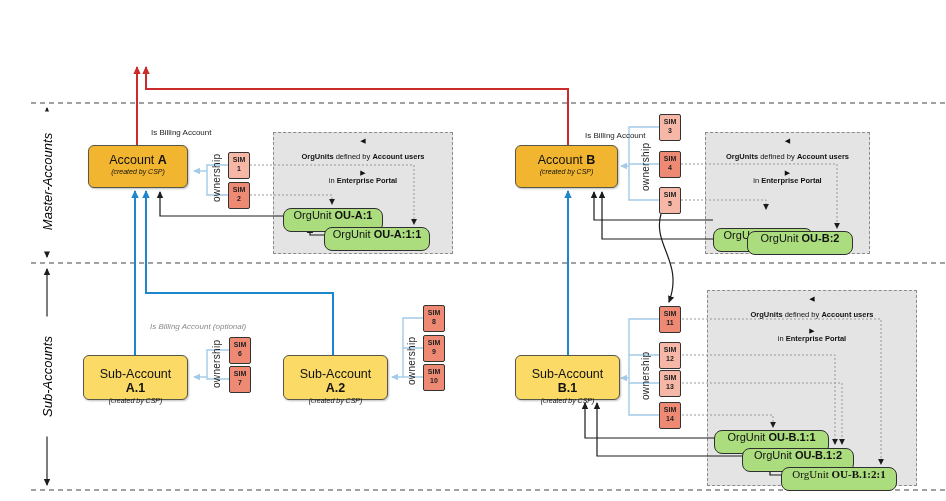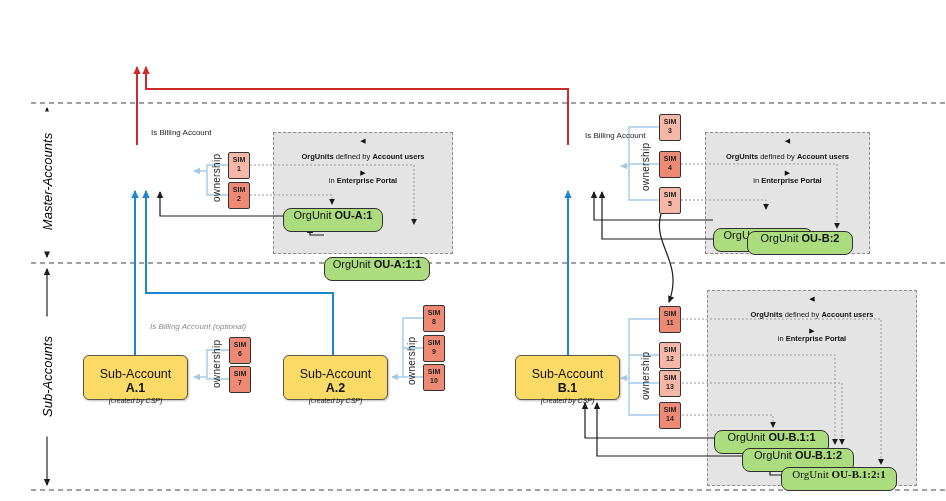--- a/index.html
+++ b/index.html
@@ -157,20 +157,28 @@
         <span class="hline"></span>
         <span class="htext"><b>OrgUnits</b> <span>defined by</span> <b>Account users</b></span>
         <span class="hline"></span>
         <span class="tri">▶</span>
       </div>
       <div class="hline2"><span>in</span> <b>Enterprise Portal</b></div>
     </div>
   </div>
 
 
+  <div class="box acct" style="left:88px;top:145px;width:100px;height:43px;">
+    <div class="t1"><span>Account</span> <span class="nm">A</span></div>
+    <div class="note">(created by CSP)</div>
+  </div>
+  <div class="box acct" style="left:515px;top:145px;width:103px;height:43px;">
+    <div class="t1"><span>Account</span> <span class="nm">B</span></div>
+    <div class="note">(created by CSP)</div>
+  </div>
 
   <div class="box sub" style="left:83px;top:355px;width:105px;height:45px;">
     <div class="t1">Sub-Account</div>
     <div class="t1 nm">A.1</div>
     <div class="note">(created by CSP)</div>
   </div>
   <div class="box sub" style="left:283px;top:355px;width:105px;height:45px;">
     <div class="t1">Sub-Account</div>
     <div class="t1 nm">A.2</div>
     <div class="note">(created by CSP)</div>
@@ -232,21 +240,21 @@
   <div class="sim" style="left:659px;top:370px;" data-shade="light">
       <span>SIM</span>
       <span>13</span>
     </div>
   <div class="sim" style="left:659px;top:402px;" data-shade="dark">
       <span>SIM</span>
       <span>14</span>
     </div>
 
   <div class="pill" style="left:283px;top:208px;width:100px;"><span>OrgUnit</span> <span class="nm">OU-A:1</span></div>
-  <div class="pill" style="left:324px;top:227px;width:106px;margin-top:30px;"><span>OrgUnit</span> <span class="nm">OU-A:1:1</span></div>
+  <div class="pill" style="left:324px;top:227px;width:106px;"><span>OrgUnit</span> <span class="nm">OU-A:1:1</span></div>
   <div class="pill" style="left:713px;top:228px;width:100px;"><span>OrgUnit</span> <span class="nm">OU-B:1</span></div>
   <div class="pill" style="left:747px;top:231px;width:106px;"><span>OrgUnit</span> <span class="nm">OU-B:2</span></div>
   <div class="pill" style="left:714px;top:430px;width:115px;"><span>OrgUnit</span> <span class="nm">OU-B.1:1</span></div>
   <div class="pill" style="left:742px;top:448px;width:112px;"><span>OrgUnit</span> <span class="nm">OU-B.1:2</span></div>
   <div class="pill" style="left:781px;top:467px;width:116px;font-family:Liberation Serif, serif;"><span>OrgUnit</span> <span class="nm">OU-B.1:2:1</span></div>
 
   <div class="lbl" style="left:140px;top:128px;">Is Billing Account</div>
   <div class="lbl" style="left:574px;top:131px;">Is Billing Account</div>
   <div class="lbl opt" style="left:139px;top:322px;">Is Billing Account (optional)</div>
 

